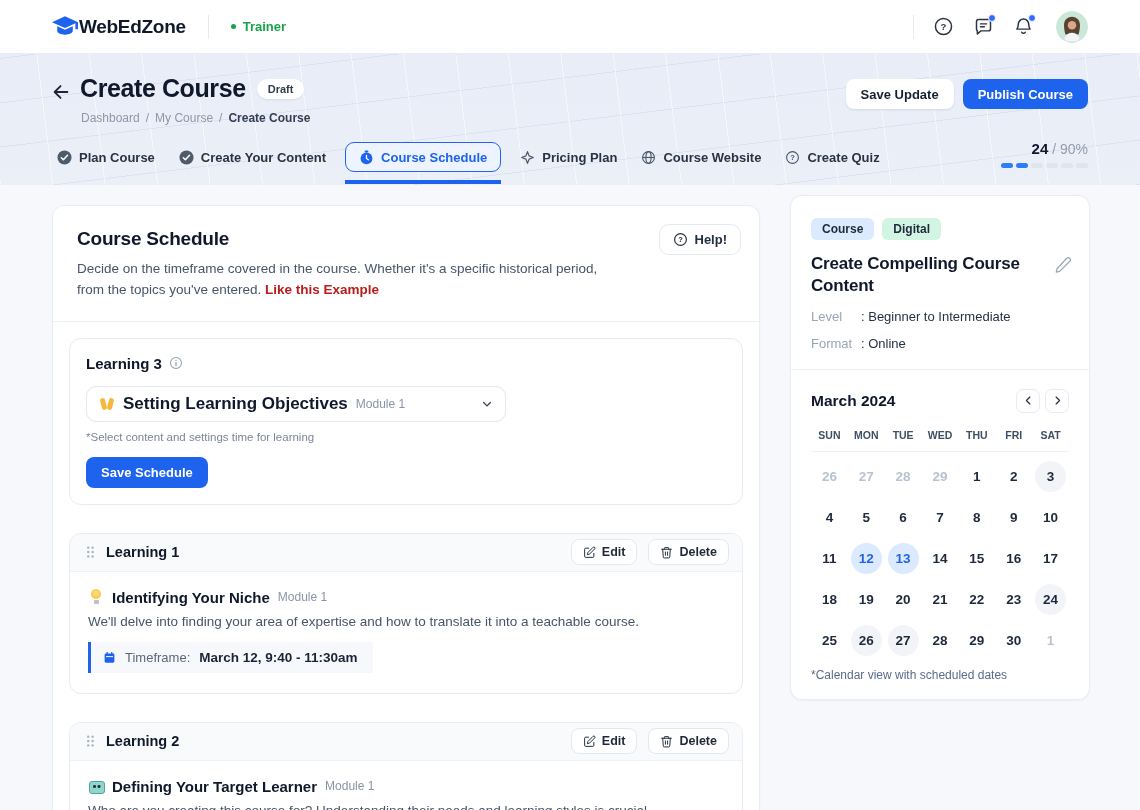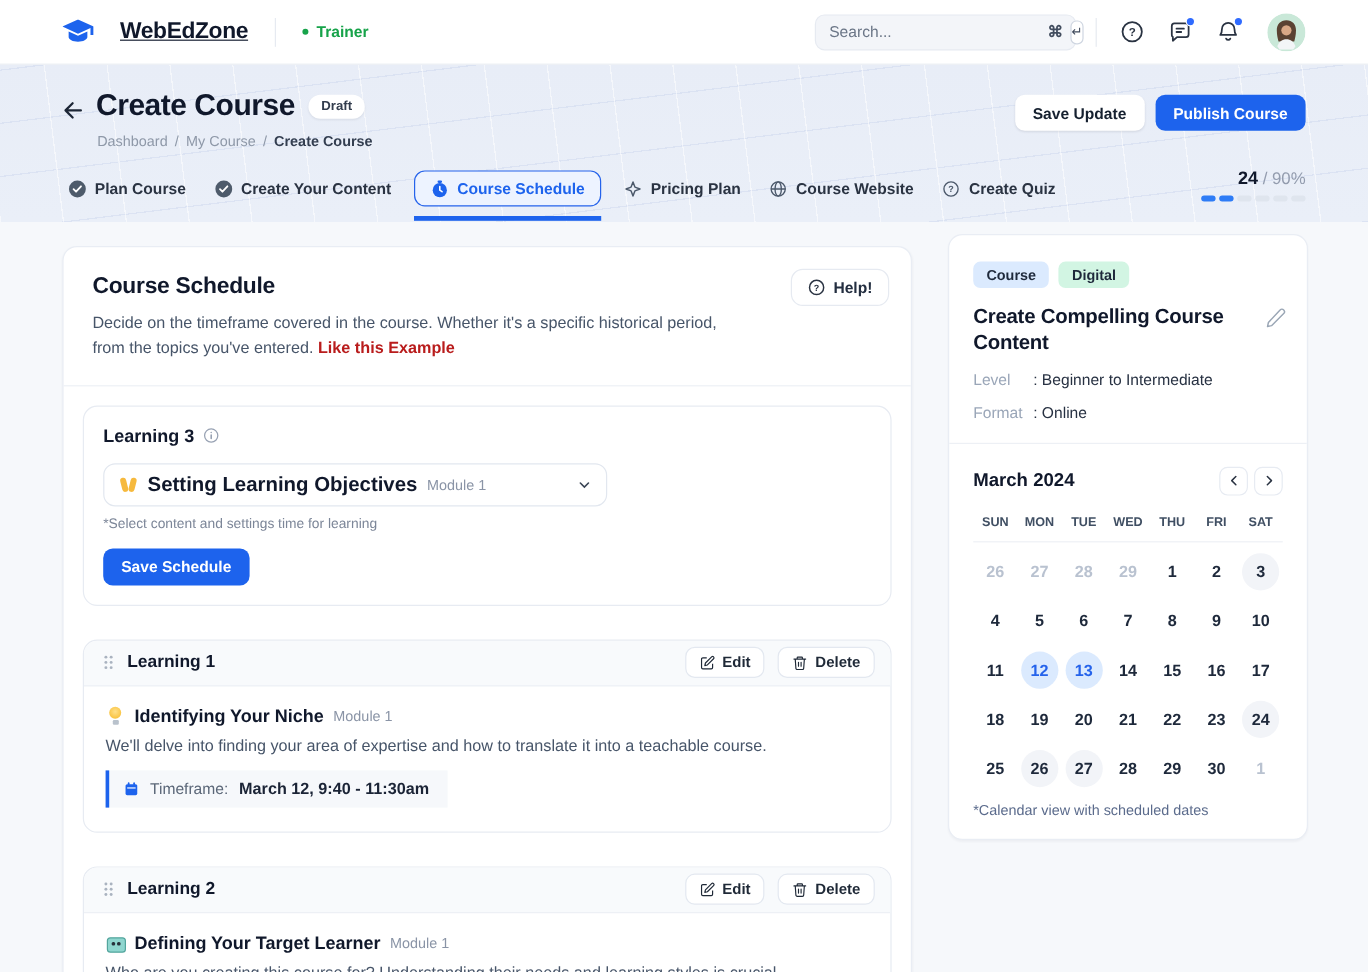--- a/index.html
+++ b/index.html
@@ -10,21 +10,21 @@
     background:#f6f8fb; color:#1b2436;
   }
   svg { display:block; }
 
   
   .topbar {
     position:absolute; left:0; top:0; width:1140px; height:54px;
     background:#fff; border-bottom:1px solid #e9edf3;
     display:flex; align-items:center; padding:0 52px; z-index:5;
   }
-  .brand { display:flex; align-items:center; gap:22px;text-decoration:underline; }
+  .brand { display:flex; align-items:center; gap:1px; }
   .brand-name { font-size:19px; font-weight:800; letter-spacing:-.3px; color:#10182b; }
   .vdiv { width:1px; height:24px; background:#e6eaf1; margin:0 22px; }
   .role { display:flex; align-items:center; gap:7px; font-size:13px; font-weight:600; color:#17a34a; }
   .role-dot { width:5px; height:5px; border-radius:50%; background:#17a34a; }
   .topbar-right { margin-left:auto; display:flex; align-items:center; gap:14px; }
   .search {
     width:218px; height:30px; background:#f3f5f9; border:1px solid #e6eaf1; border-radius:8px;
     display:flex; align-items:center; padding:0 8px 0 11px; gap:6px;
   }
   .search input {
@@ -193,25 +193,20 @@
         </svg>
     </span>
     <span class="brand-name">WebEdZone</span>
   </div>
   <div class="vdiv"></div>
   <div class="role">
     <span class="role-dot"></span>
     <span>Trainer</span>
   </div>
   <div class="topbar-right">
-    <div class="search">
-      <input type="text" placeholder="Search..." style="">
-      <span class="key-cmd">⌘</span>
-      <span class="key-ret">↵</span>
-    </div>
     <div class="vdiv" style="margin:0 2px;"></div>
     <div class="ic-btn">
       <svg width="21" height="21" viewBox="0 0 24 24">
           <circle cx="12" cy="12" r="9.2" fill="none" stroke="#2a3342" stroke-width="1.7"></circle>
           <text x="12" y="16" text-anchor="middle" font-size="11" font-weight="bold" fill="#2a3342" font-family="Liberation Sans, sans-serif">?</text>
         </svg>
     </div>
     <div class="ic-btn">
       <svg width="21" height="21" viewBox="0 0 24 24" fill="none" stroke="#2a3342" stroke-width="1.7">
           <path d="M4 6.5A2.5 2.5 0 0 1 6.5 4h11A2.5 2.5 0 0 1 20 6.5v8a2.5 2.5 0 0 1-2.5 2.5H9l-4 3.5v-3.5A2.5 2.5 0 0 1 4 14.5z" stroke-linejoin="round"></path>

